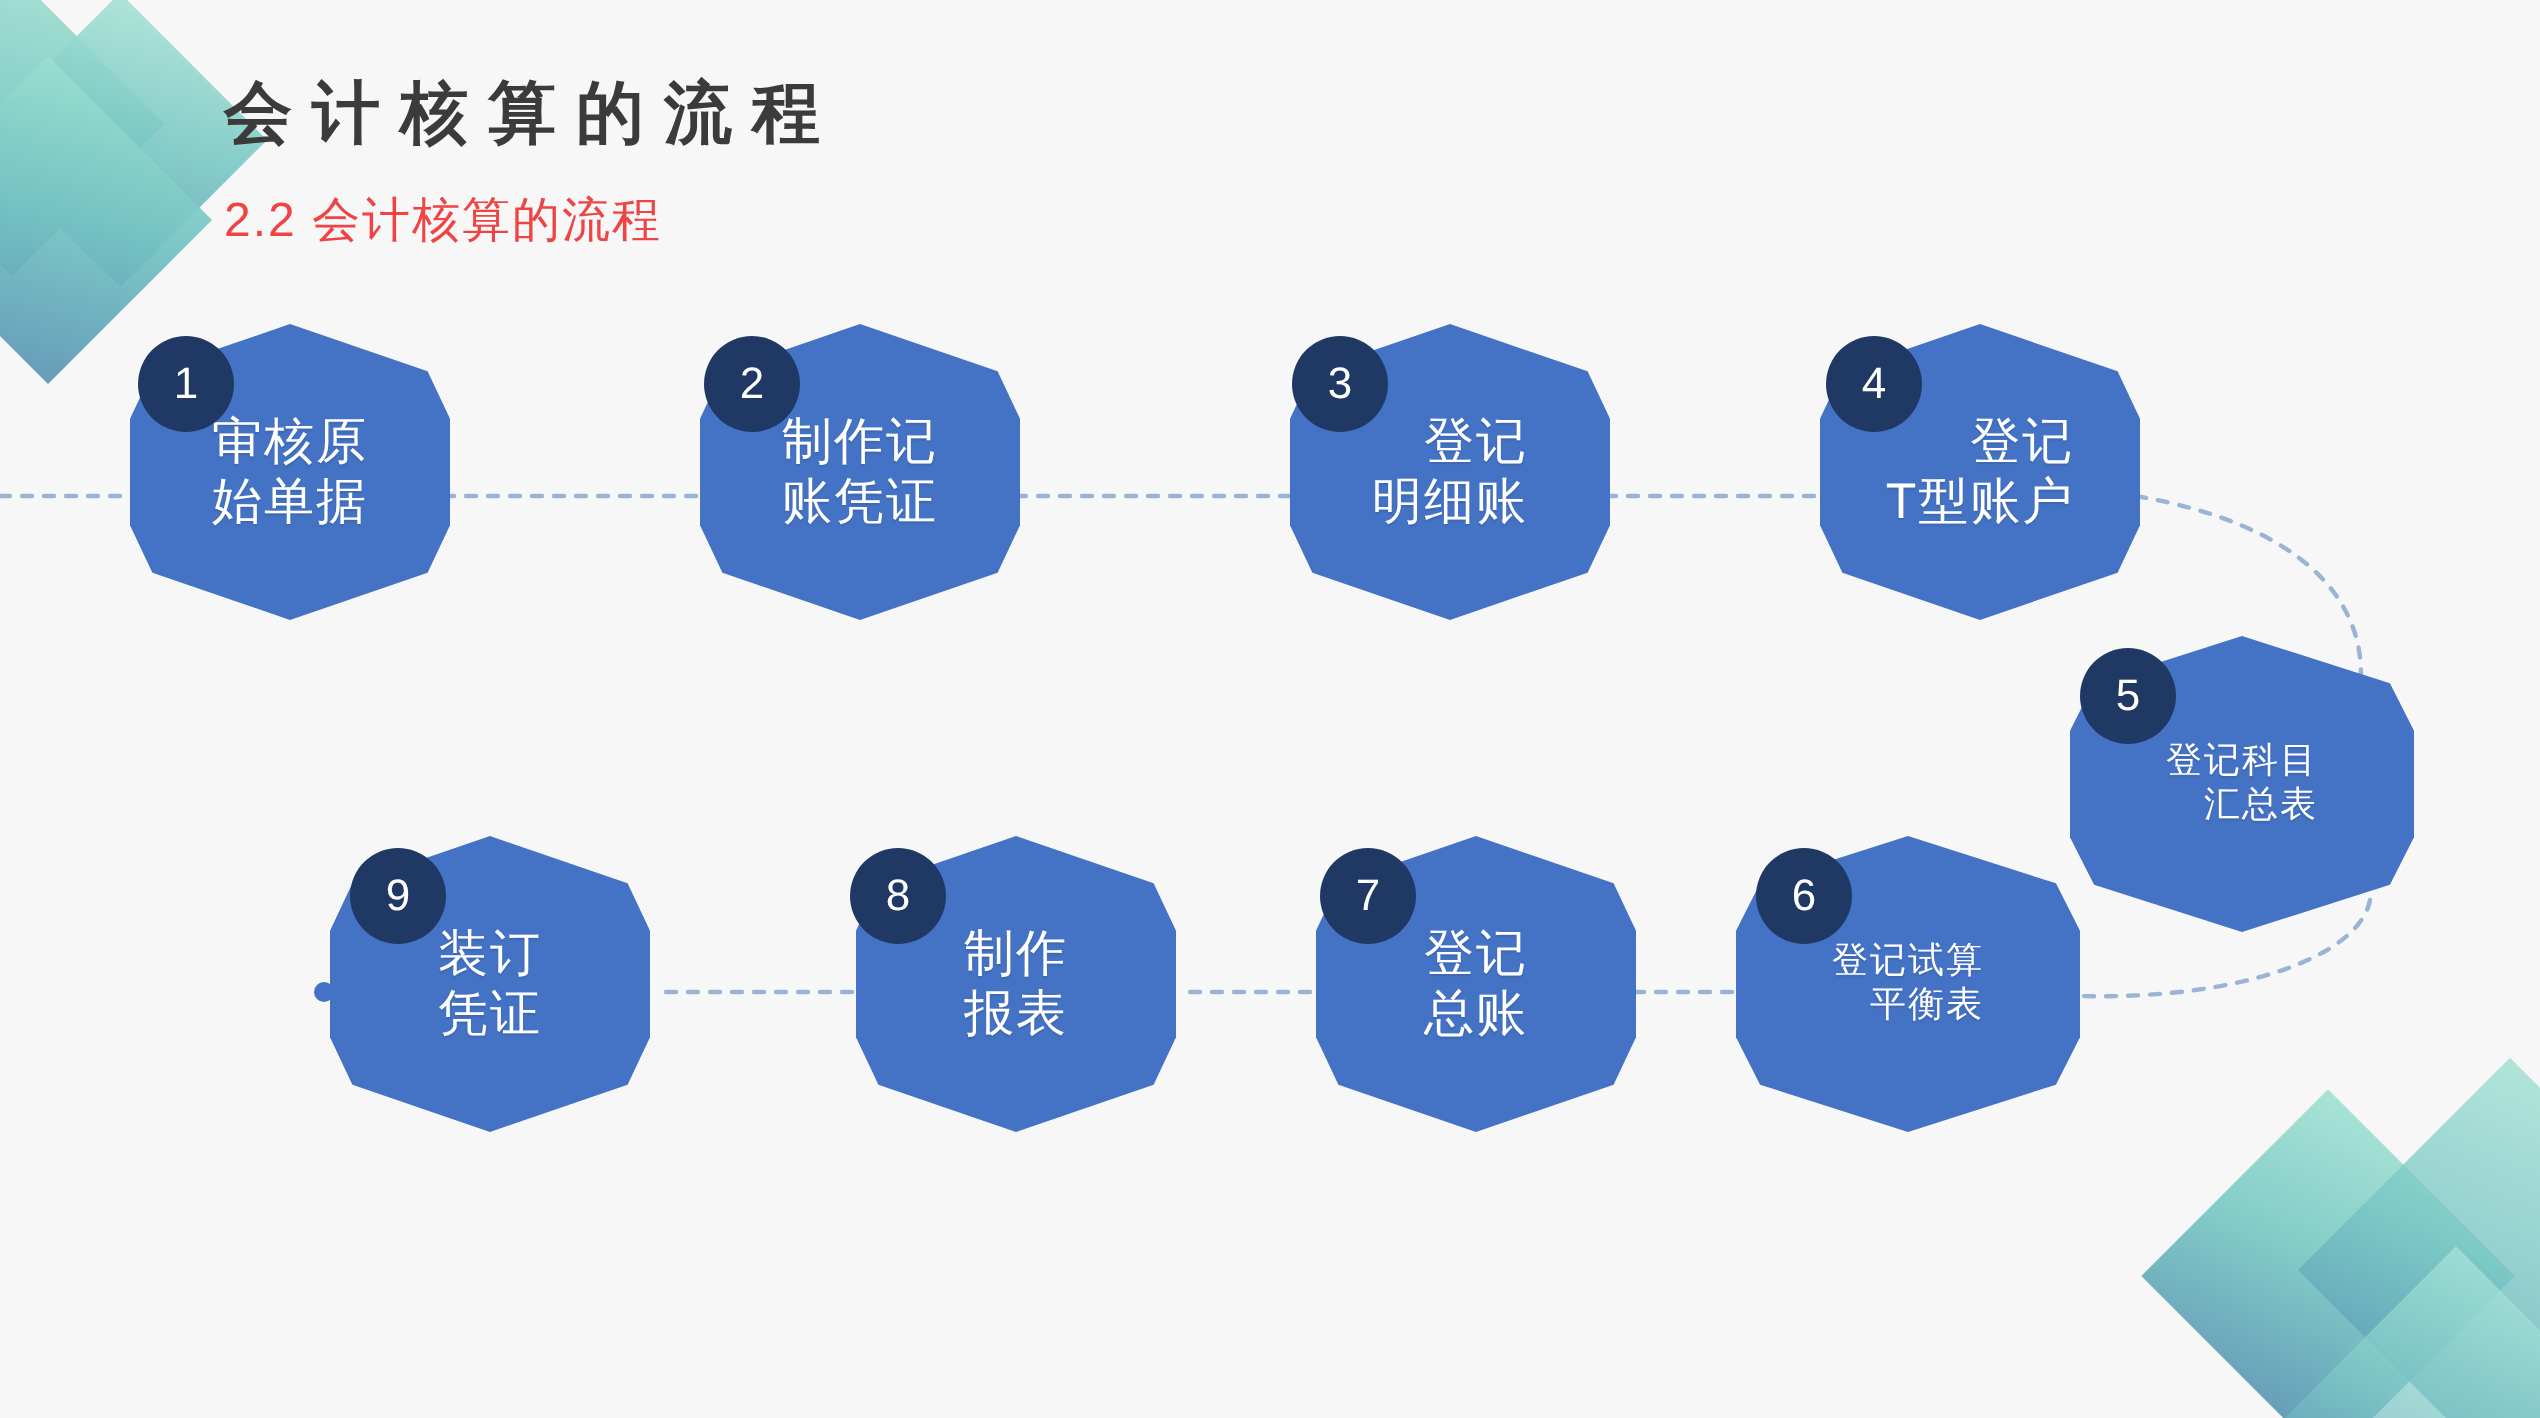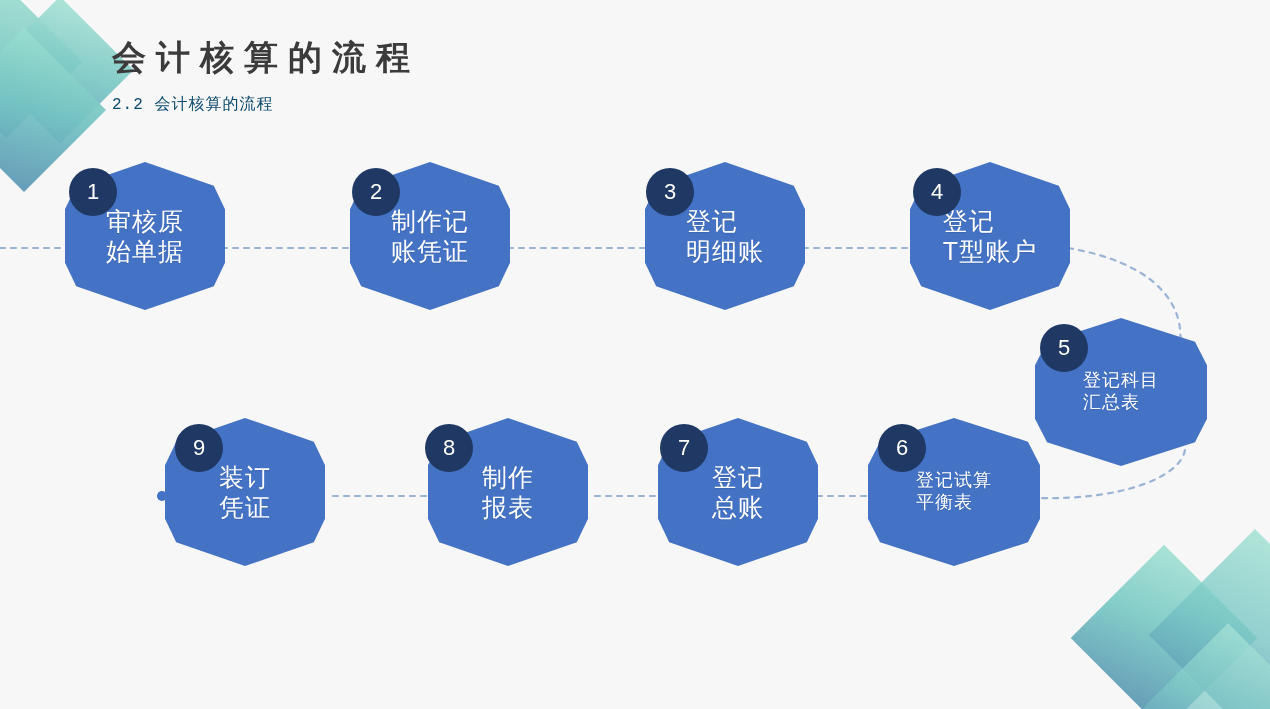--- a/index.html
+++ b/index.html
@@ -88,25 +88,24 @@
     font-weight: bold;
     color: #3b3b3b;
     letter-spacing: 10px;
     line-height: 1.15;
     margin: 0;
     white-space: nowrap;
   }
   .slide-subtitle {
     position: absolute;
     left: 0; top: 56px;
-    font-size: 16px;
-    color: #0c4a6e;
+    font-size: 24px;
+    color: #ef4444;
     letter-spacing: 1px;
     white-space: nowrap;
-    font-family: Liberation Mono, monospace;
   }
 
   
   .connector-svg {
     position: absolute;
     left: 0; top: 0;
     width: 1270px;
     height: 709px;
     pointer-events: none;
   }
@@ -142,21 +141,21 @@
     left: 0; top: 0;
     width: 160px;
     height: 148px;
     display: flex;
     flex-direction: column;
     align-items: center;
     justify-content: center;
     color: #ffffff;
     font-size: 25px;
     line-height: 1.22;
-    text-align: left;
+    text-align: right;
     letter-spacing: 1px;
     white-space: pre-line;
     text-shadow: 0 1px 1px rgba(0,0,0,.10);
   }
   .node.wide { width: 172px; }
   .node.wide .hexbody { width: 172px; }
   .node.wide .hexlabel { width: 172px; font-size: 18px; }
 
   .badge {
     position: absolute;

